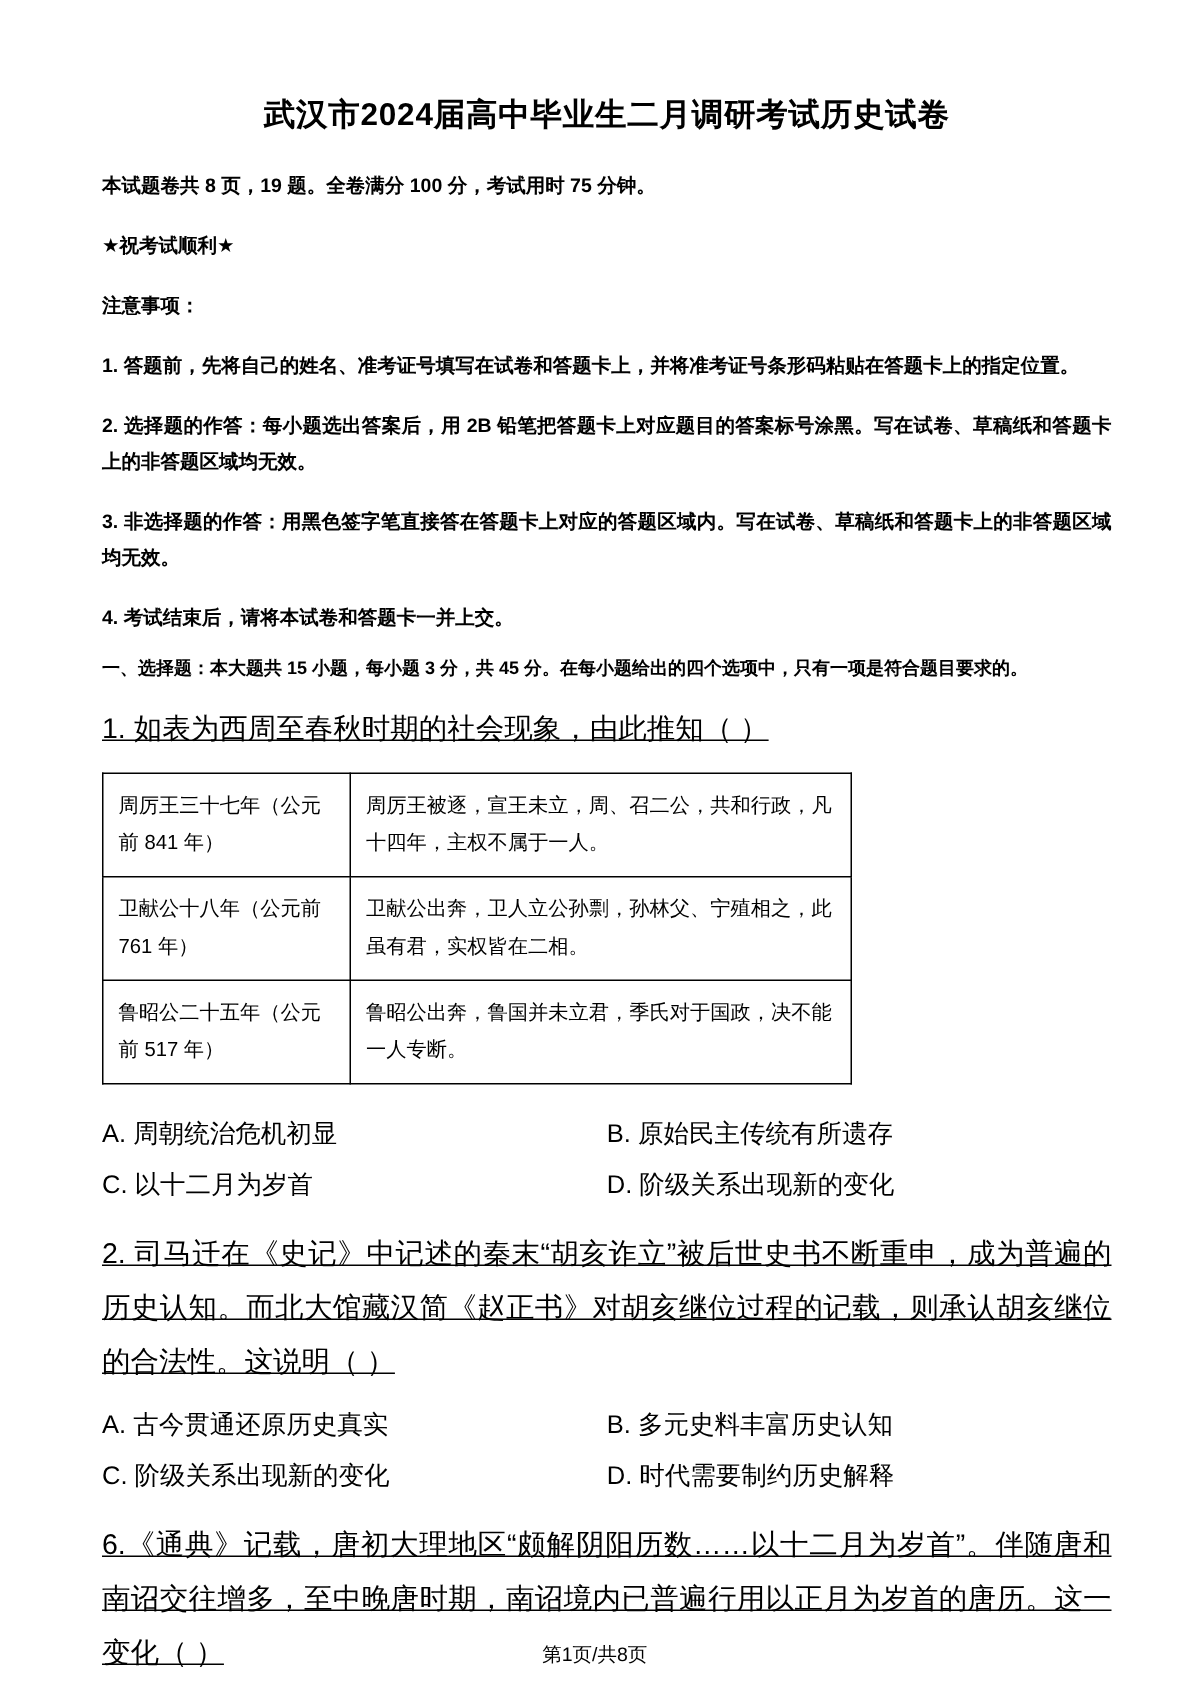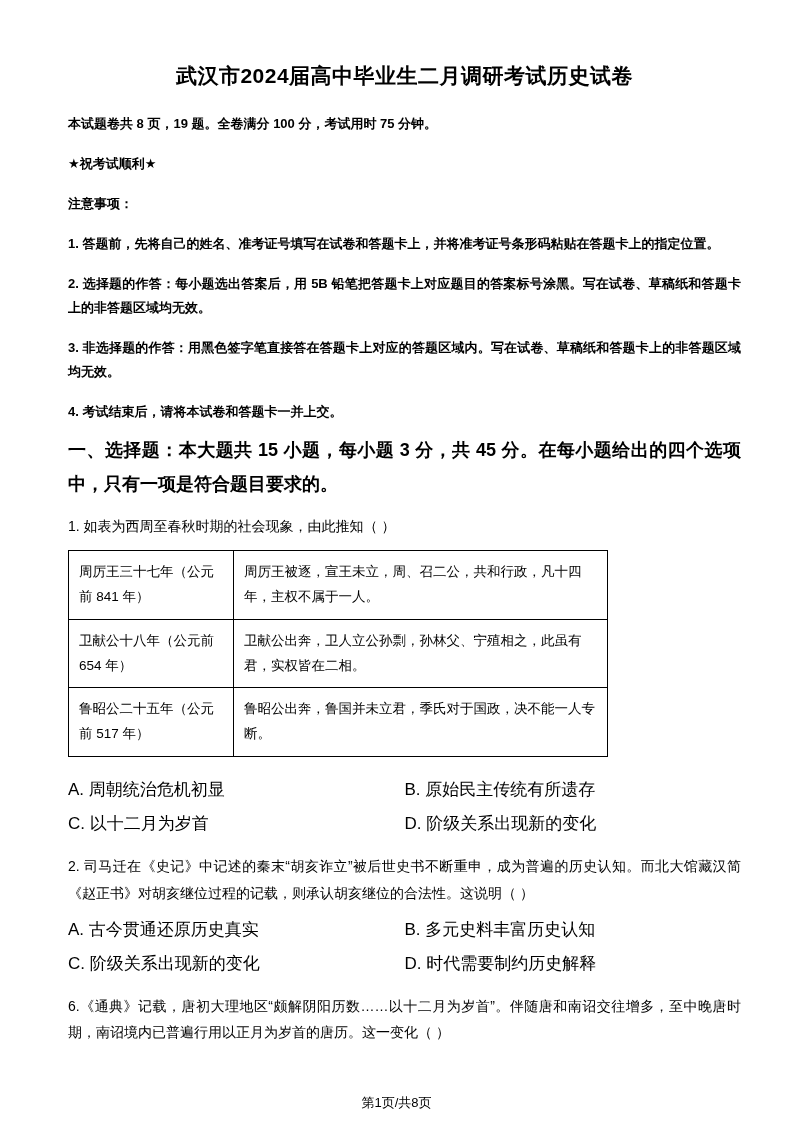--- a/index.html
+++ b/index.html
@@ -32,38 +32,39 @@
   }
   .para {
     font-size: 13px;
     line-height: 1.85;
     margin: 16px 0 6px 0;
     text-align: justify;
     font-family: "Liberation Sans", "DejaVu Sans", sans-serif;
     font-weight: bold;
   }
   .section-head {
-    font-size: 18px;
+    font-size: 12px;
     line-height: 1.85;
     margin: 10px 0 4px 0;
     text-align: justify;
     font-family: "Liberation Sans", "DejaVu Sans", sans-serif;
     font-weight: bold;
   }
   .q {
-    font-size: 14px;
+    font-size: 19px;
     line-height: 1.9;
     margin: 12px 0 6px 0;
     text-align: justify;
     font-family: "Liberation Sans", "DejaVu Sans", sans-serif;
+    text-decoration: underline;
   }
   table.exam-table {
     border-collapse: collapse;
     margin: 10px 0 16px 0;
-    width: 540px;
+    width: 500px;
     margin-left: 0px;
     table-layout: fixed;
   }
   table.exam-table td {
     border: 1px solid #000000;
     padding: 9px 10px 9px 10px;
     font-size: 13.5px;
     line-height: 1.85;
     vertical-align: top;
     font-family: "Liberation Sans", "DejaVu Sans", sans-serif;
@@ -105,36 +106,36 @@
 
   <div class="doc-title">武汉市2024届高中毕业生二月调研考试历史试卷</div>
 
   <p class="para">本试题卷共 8 页，19 题。全卷满分 100 分，考试用时 75 分钟。</p>
 
   <p class="para">★祝考试顺利★</p>
 
   <p class="para">注意事项：</p>
 
   <p class="para">1. 答题前，先将自己的姓名、准考证号填写在试卷和答题卡上，并将准考证号条形码粘贴在答题卡上的指定位置。</p>
-  <p class="para">2. 选择题的作答：每小题选出答案后，用 5B 铅笔把答题卡上对应题目的答案标号涂黑。写在试卷、草稿纸和答题卡上的非答题区域均无效。</p>
+  <p class="para">2. 选择题的作答：每小题选出答案后，用 2B 铅笔把答题卡上对应题目的答案标号涂黑。写在试卷、草稿纸和答题卡上的非答题区域均无效。</p>
   <p class="para">3. 非选择题的作答：用黑色签字笔直接答在答题卡上对应的答题区域内。写在试卷、草稿纸和答题卡上的非答题区域均无效。</p>
   <p class="para">4. 考试结束后，请将本试卷和答题卡一并上交。</p>
 
   <p class="section-head">一、选择题：本大题共 15 小题，每小题 3 分，共 45 分。在每小题给出的四个选项中，只有一项是符合题目要求的。</p>
 
   <p class="q">1. 如表为西周至春秋时期的社会现象，由此推知（      ）</p>
 
   <table class="exam-table">
     <tbody>
         <tr>
       <td class="col-a">周厉王三十七年（公元前 841 年）</td>
       <td>周厉王被逐，宣王未立，周、召二公，共和行政，凡十四年，主权不属于一人。</td>
     </tr>
     <tr>
-      <td class="col-a">卫献公十八年（公元前 654 年）</td>
+      <td class="col-a">卫献公十八年（公元前 761 年）</td>
       <td>卫献公出奔，卫人立公孙剽，孙林父、宁殖相之，此虽有君，实权皆在二相。</td>
     </tr>
     <tr>
       <td class="col-a">鲁昭公二十五年（公元前 517 年）</td>
       <td>鲁昭公出奔，鲁国并未立君，季氏对于国政，决不能一人专断。</td>
     </tr>
   </tbody>
     </table>
 
   <div class="opts">

